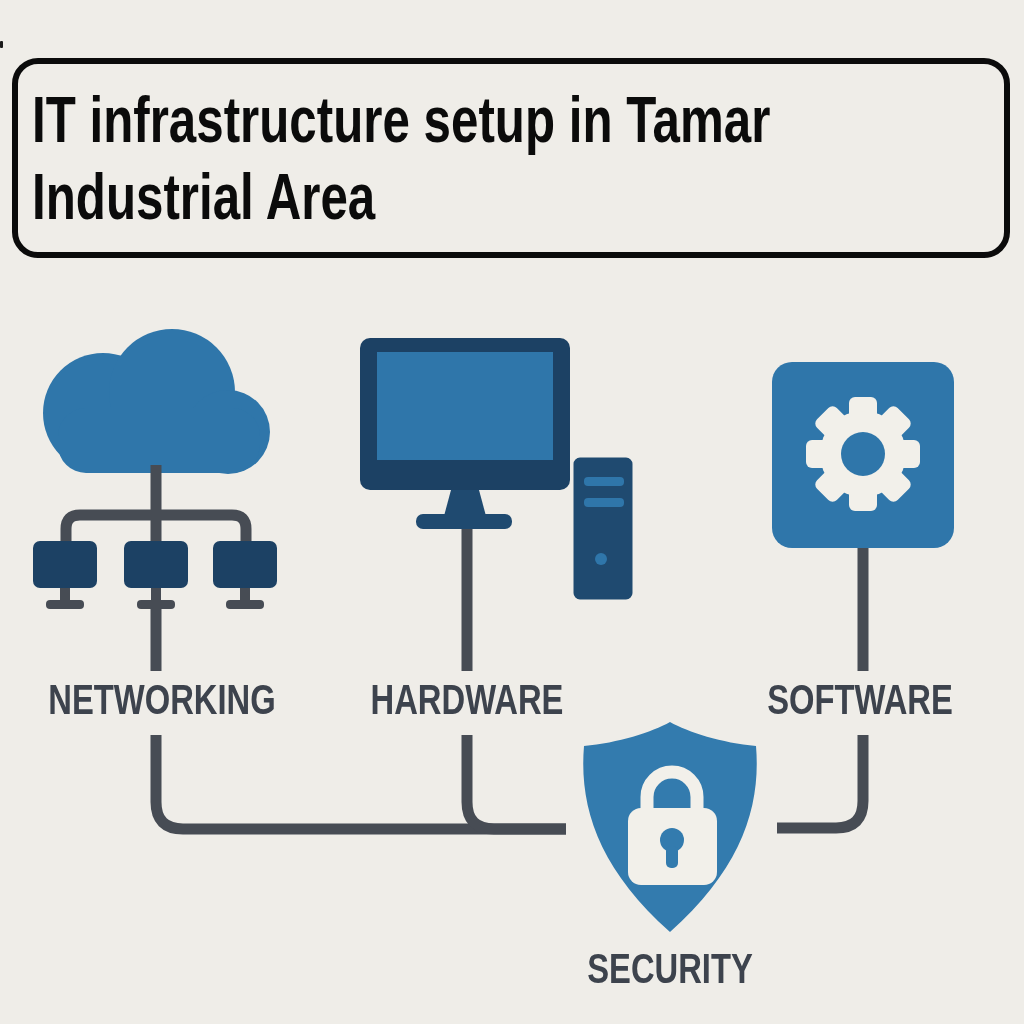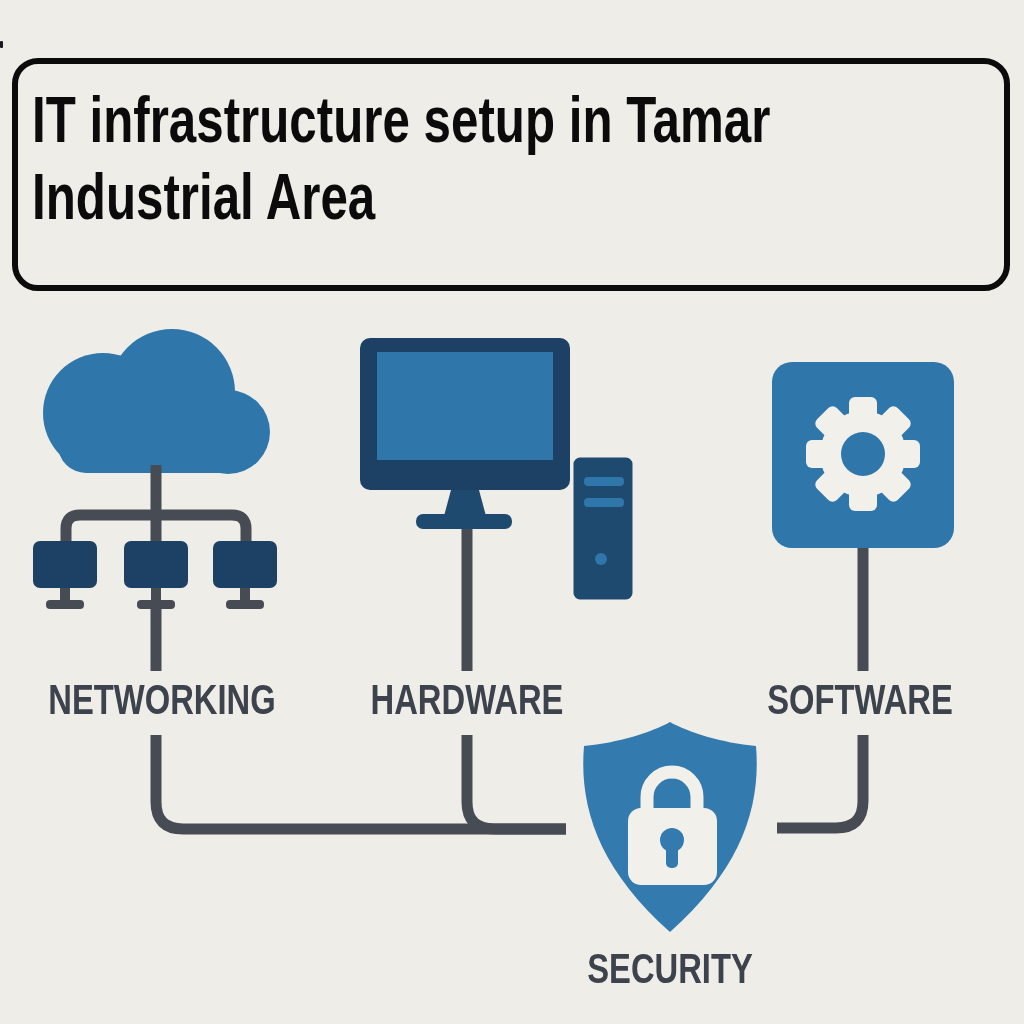--- a/index.html
+++ b/index.html
@@ -6,21 +6,21 @@
   body{
     width:1024px;height:1024px;position:relative;overflow:hidden;
     background:var(--background,#efede8);
     font-family:"Liberation Sans", sans-serif;
   }
   .artifact-dot{
     position:absolute;left:0;top:41px;width:3px;height:7px;
     background:#1a1a1a;border-radius:1px;
   }
   .title-box{
-    position:absolute;left:12px;top:58px;width:998px;height:233px;
+    position:absolute;left:12px;top:58px;width:998px;height:200px;
     box-sizing:border-box;border:6px solid var(--ink,#0b0b0b);
     border-radius:26px;background:transparent;
   }
   .title-text{
     position:absolute;left:14px;top:18px;
     transform:scale(0.77,1);transform-origin:left top;
     color:var(--ink,#0b0b0b);
     font-size:64px;font-weight:bold;line-height:77px;
     white-space:nowrap;letter-spacing:0;
   }

